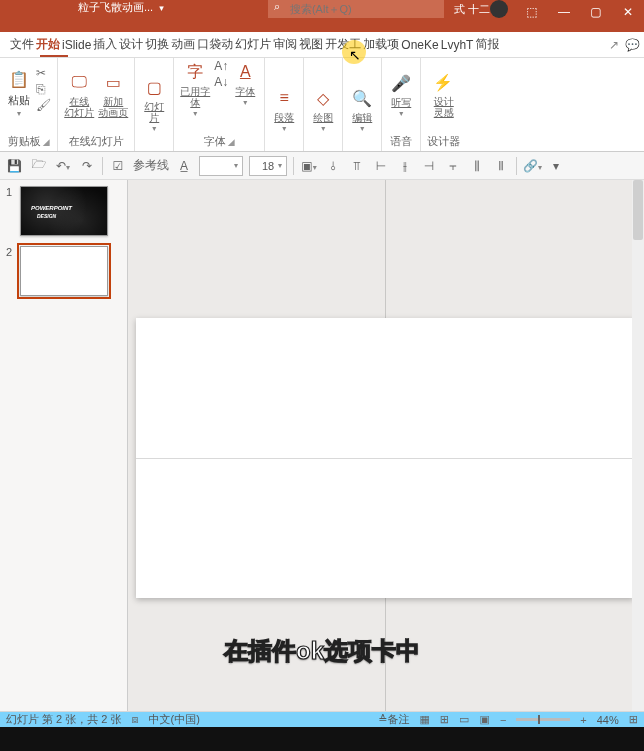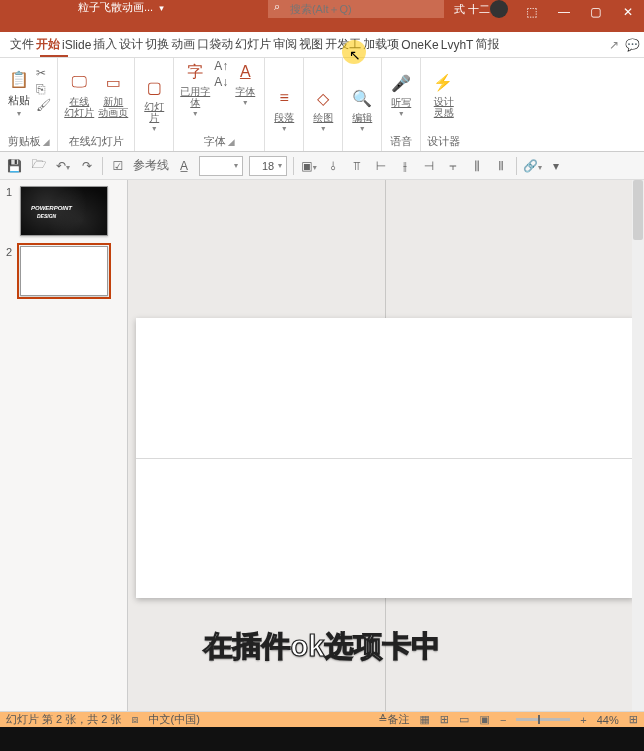--- a/index.html
+++ b/index.html
@@ -53,23 +53,23 @@
   .thumb.dark .t1 { position:absolute; top:18px; left:10px; font-size:6px; font-weight:bold; color:#fff; font-style:italic; }
   .thumb.dark .t2 { position:absolute; top:26px; left:16px; font-size:5px; font-weight:bold; color:#fff; font-style:italic; }
   
   .canvas-area { flex:1; position:relative; overflow:hidden; }
   .slide { position:absolute; left:8px; top:138px; width:498px; height:280px; background:#fff; box-shadow: 0 2px 6px rgba(0,0,0,0.25); }
   .guide-v { position:absolute; left:257px; top:0; bottom:0; width:1px; background: rgba(0,0,0,0.15); }
   .guide-h { position:absolute; left:8px; top:278px; width:498px; height:1px; background: rgba(0,0,0,0.15); }
   .scroll-v { position:absolute; right:0; top:0; bottom:0; width:12px; background:#efefef; }
   .scroll-thumb { position:absolute; right:1px; top:0; width:10px; height:60px; background:#cfcfcf; border-radius:2px; }
   
-  .subtitle { position:absolute; left:0; right:0; bottom:84px; text-align:center; font-size:29px; font-weight:bold; color:#fff; -webkit-text-stroke: 1.2px #222; text-shadow: 0 1px 2px rgba(0,0,0,0.6); z-index:20; }
-  
-  .statusbar { position:absolute; left:0; right:0; bottom:24px; height:16px; background:#fdba74; border-top:1px solid #d8d8d8; display:flex; align-items:center; font-size:11px; color:#555; padding:0 6px; gap:10px; }
+  .subtitle { position:absolute; left:0; right:0; bottom:84px; text-align:center; font-size:24px; font-weight:bold; color:#fff; -webkit-text-stroke: 1.2px #222; text-shadow: 0 1px 2px rgba(0,0,0,0.6); z-index:20; }
+  
+  .statusbar { position:absolute; left:0; right:0; bottom:24px; height:16px; background:#7dd3fc; border-top:1px solid #d8d8d8; display:flex; align-items:center; font-size:11px; color:#555; padding:0 6px; gap:10px; }
   .statusbar .spacer { flex:1; }
   .statusbar .ic { font-size:11px; color:#666; }
   .zoom-slider { width:54px; height:3px; background:#bbb; position:relative; }
   .zoom-slider::after { content:""; position:absolute; left:22px; top:-3px; width:2px; height:9px; background:#666; }
   
   .bottom-strip { position:absolute; left:0; right:0; bottom:0; height:24px; background:#111; }
 </style>
 </head>
 <body>
 

